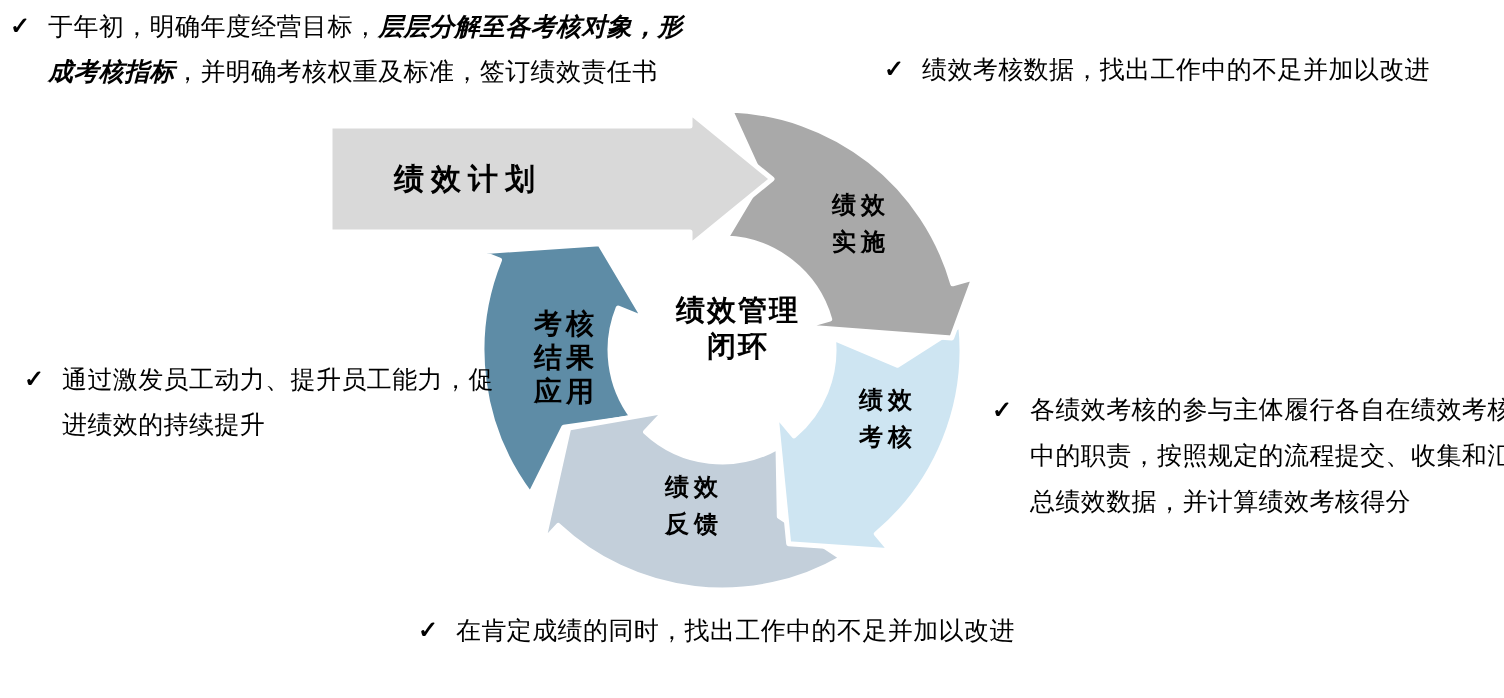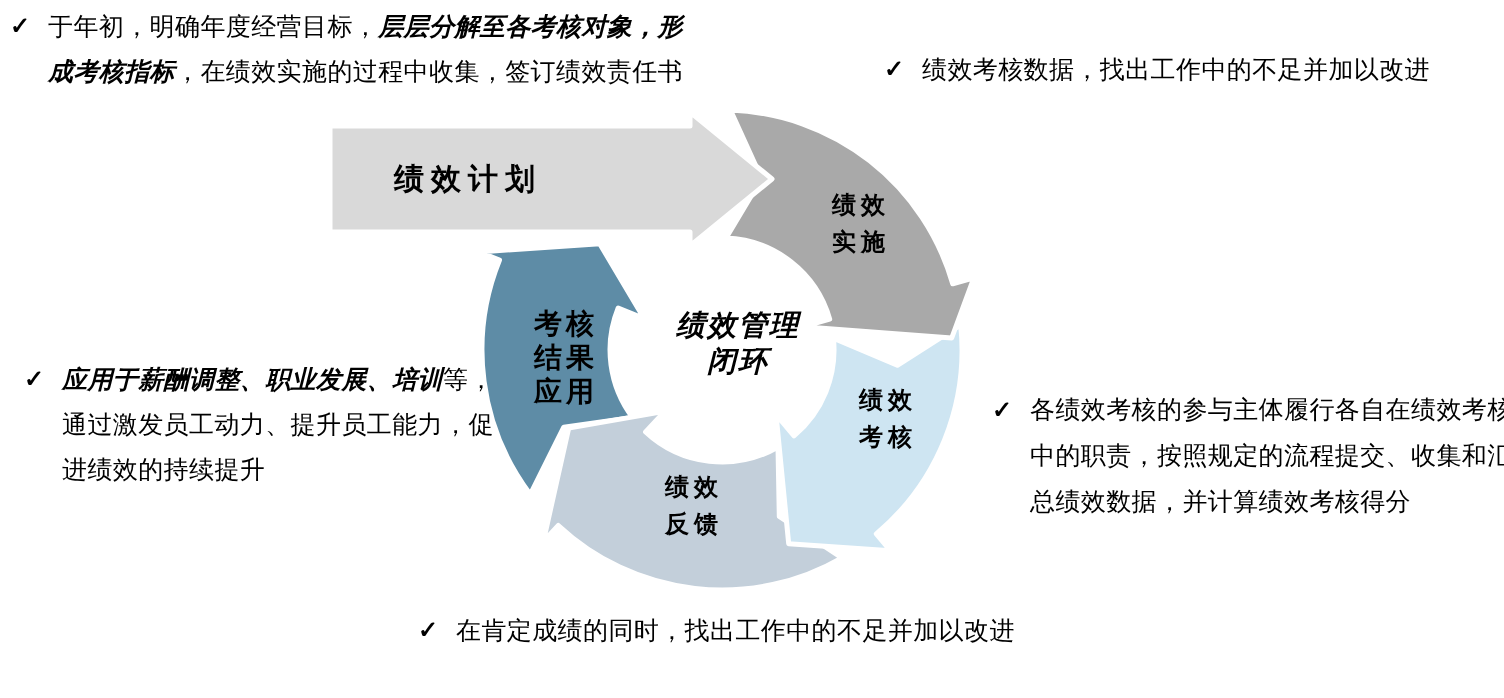--- a/index.html
+++ b/index.html
@@ -54,30 +54,30 @@
     <div>绩效</div>
     <div>反馈</div>
   </div>
 
   <div class="seg-label lab-3line" style="left:566px;top:358px;">
     <div>考核</div>
     <div>结果</div>
     <div>应用</div>
   </div>
 
-  <div class="seg-label lab-hub" style="left:738px;top:343px;font-style:italic;">
+  <div class="seg-label lab-hub" style="left:738px;top:328px;">
     <div>绩效管理</div>
     <div>闭环</div>
   </div>
 
   <div class="note lh45" style="left:10px;top:4px;width:700px;">
     <span class="check">✓</span>
     <div class="body">
       <div class="ln"><span>于年初，明确年度经营目标，</span><span class="em">层层分解至各考核对象，形</span></div>
-      <div class="ln"><span class="em">成考核指标</span><span>，在绩效实施的过程中收集，签订绩效责任书</span></div>
+      <div class="ln"><span class="em">成考核指标</span><span>，并明确考核权重及标准，签订绩效责任书</span></div>
     </div>
   </div>
 
   <div class="note lh47" style="left:884px;top:46px;width:610px;">
     <span class="check">✓</span>
     <div class="body">
       <div class="ln"><span>绩效考核数据，找出工作中的不足并加以改进</span></div>
     </div>
   </div>
 
@@ -86,21 +86,20 @@
     <div class="body">
       <div class="ln"><span>各绩效考核的参与主体履行各自在绩效考核</span></div>
       <div class="ln"><span>中的职责，按照规定的流程提交、收集和汇</span></div>
       <div class="ln"><span>总绩效数据，并计算绩效考核得分</span></div>
     </div>
   </div>
 
   <div class="note lh45" style="left:24px;top:357px;width:470px;">
     <span class="check">✓</span>
     <div class="body">
-      <div class="ln"><span class="em">应用于薪酬调整、职业发展、培训</span><span>等，</span></div>
       <div class="ln"><span>通过激发员工动力、提升员工能力，促</span></div>
       <div class="ln"><span>进绩效的持续提升</span></div>
     </div>
   </div>
 
   <div class="note lh47" style="left:418px;top:607px;width:680px;">
     <span class="check">✓</span>
     <div class="body">
       <div class="ln"><span>在肯定成绩的同时，找出工作中的不足并加以改进</span></div>
     </div>

